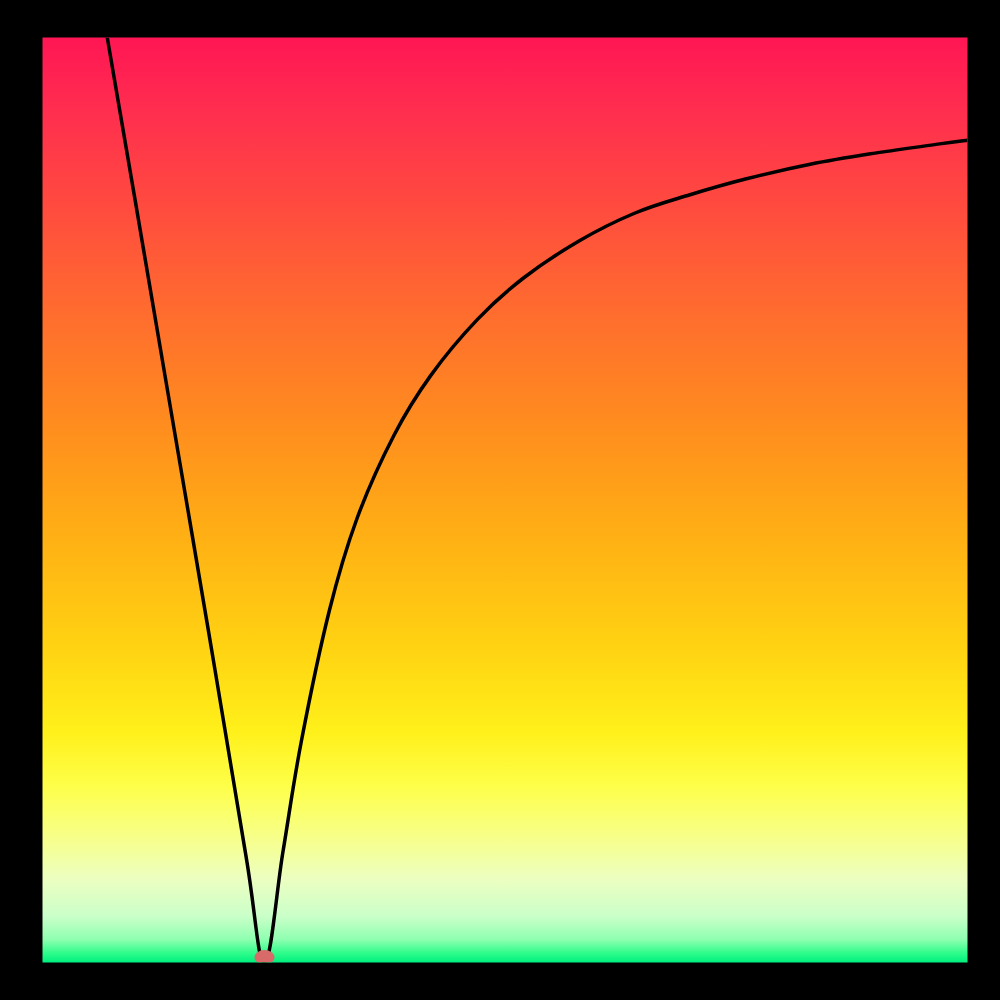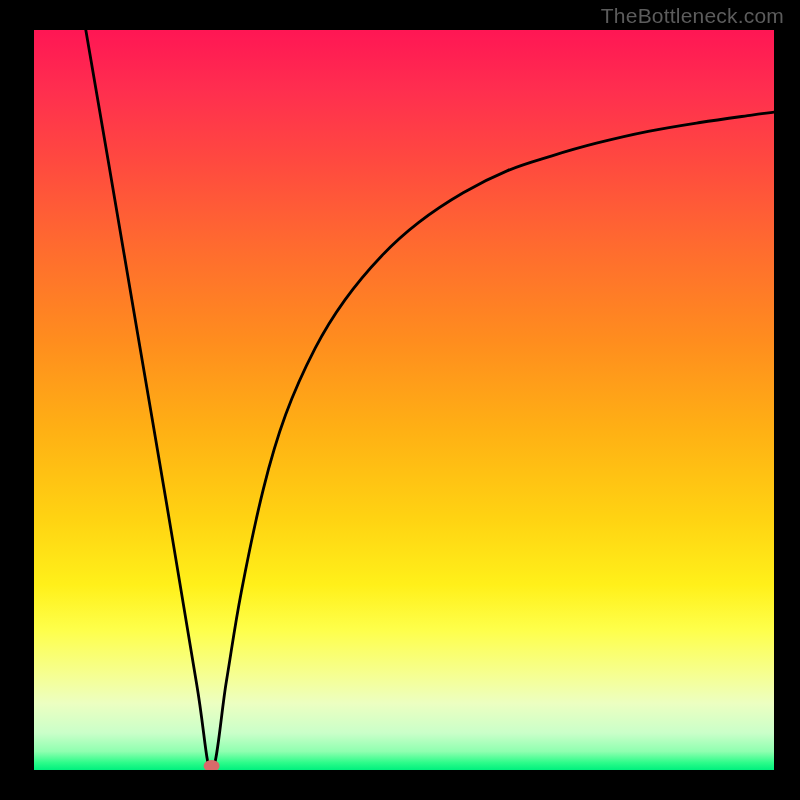--- a/index.html
+++ b/index.html
@@ -68,21 +68,20 @@
   }
   .marker {
     fill: #d96a6a;
     stroke: none;
   }
 </style>
 </head>
 <body>
 
 <div class="frame">
-  <div class="watermark">TheBottleneck.com</div>
 
   <div class="plot-area">
     <svg class="curve-svg" viewBox="0 0 740 740" preserveAspectRatio="none">
       <path id="curve-path" class="curve" d="M 51.80 0.00 C 55.80 23.31, 64.68 74.89, 74.00 129.50 C 83.32 184.11, 92.94 240.80, 103.60 303.40 C 114.26 366.00, 122.54 414.03, 133.20 477.30 C 143.86 540.57, 154.81 607.61, 162.80 654.90 C 170.79 702.19, 172.27 740.67, 177.60 740.00 C 182.93 739.33, 187.07 683.17, 192.40 651.20 C 197.73 619.23, 200.54 597.03, 207.20 562.40 C 213.86 527.77, 221.41 490.77, 229.40 458.80 C 237.39 426.83, 242.28 410.11, 251.60 384.80 C 260.92 359.49, 270.54 338.85, 281.20 318.20 C 291.86 297.55, 298.81 286.75, 310.80 270.10 C 322.79 253.45, 334.48 239.69, 347.80 225.70 C 361.12 211.71, 370.15 203.72, 384.80 192.40 C 399.45 181.08, 413.22 172.12, 429.20 162.80 C 445.18 153.48, 457.62 147.26, 473.60 140.60 C 489.58 133.94, 502.02 130.73, 518.00 125.80 C 533.98 120.87, 545.08 117.62, 562.40 113.22 C 579.72 108.82, 595.55 105.11, 614.20 101.38 C 632.85 97.65, 647.35 95.43, 666.00 92.50 C 684.65 89.57, 704.48 86.96, 717.80 85.10 C 731.12 83.24, 736.00 82.67, 740.00 82.14"></path>
       <ellipse id="min-marker" class="marker" cx="177.60" cy="736.00" rx="8" ry="6"></ellipse>
     </svg>
   </div>
 </div>
 
 </body></html>

